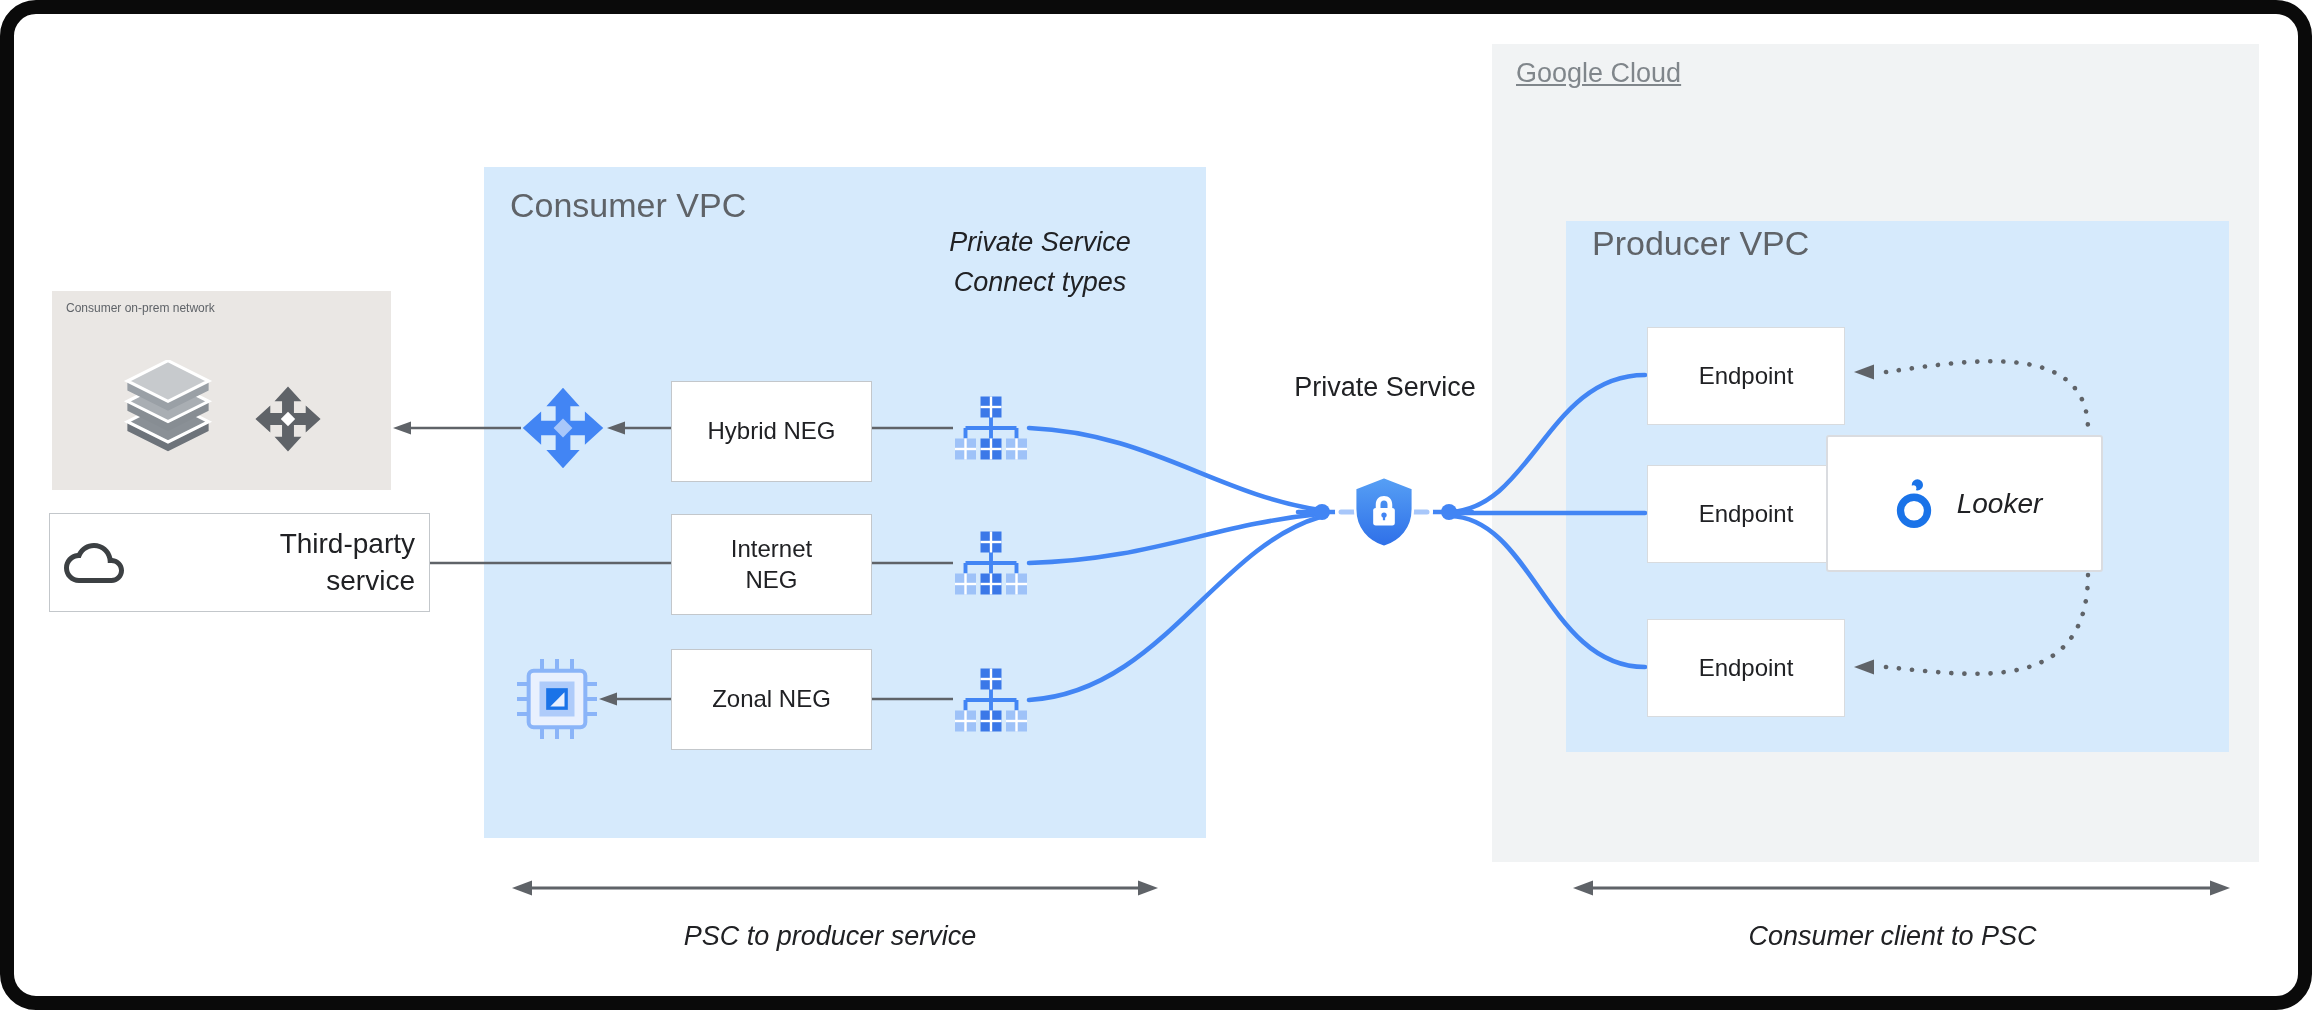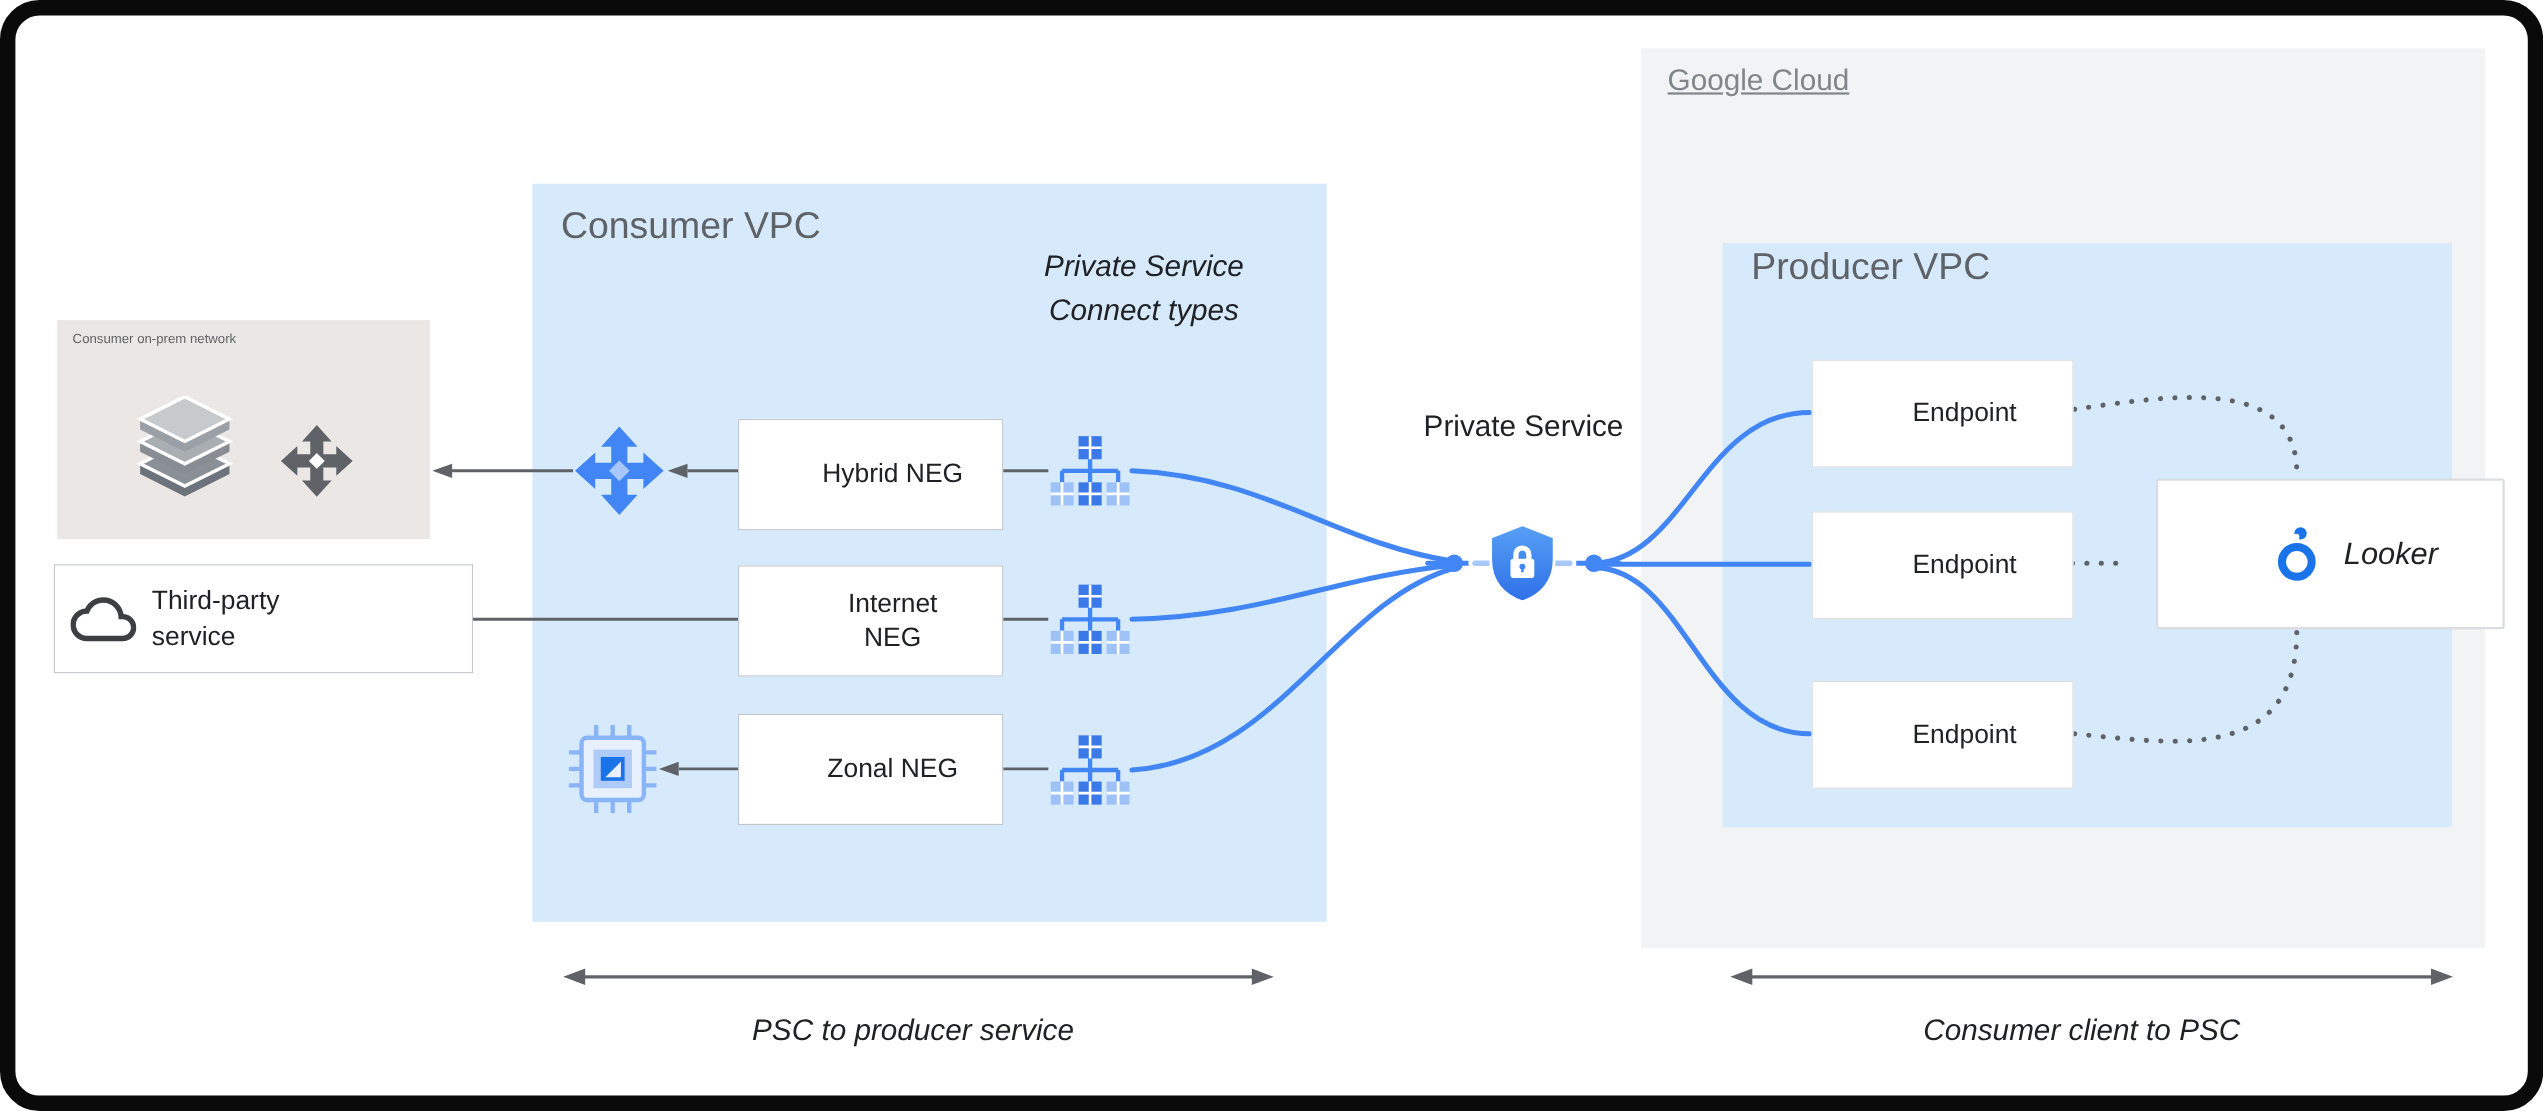--- a/index.html
+++ b/index.html
@@ -13,26 +13,26 @@
   .onprem{background:var(--onprem-fill,#eae7e4);}
   .vpc{background:var(--vpc-fill,#d6eafc);}
   .gcloud{background:var(--cloud-fill,#f1f3f4);}
   .zone-label{position:absolute;z-index:4;color:var(--gray-text,#5f6368);font-size:34px;white-space:nowrap;}
   .zone-label.small{font-size:12px;}
   .zone-label.gc{color:#80868b;font-size:27px;text-decoration:underline;}
   .overlay{position:absolute;left:0;top:0;z-index:2;}
   .node{
     position:absolute;z-index:3;background:#ffffff;border:1.5px solid #c3c7cb;
     display:flex;align-items:center;justify-content:center;text-align:center;
-    font-size:24px;line-height:1.28;color:var(--dark-text,#202124);padding-left:40px;
+    font-size:24px;line-height:1.28;color:var(--dark-text,#202124);
   }
   .node.endpoint{border-color:#d8dbde;}
   .node.looker{border:2px solid #dadce0;border-radius:3px;gap:16px;font-style:italic;font-size:28px;}
   .node.third{gap:14px;padding:0 14px;}
-  .third-text{flex:1;text-align:left;line-height:1.32;font-size:24px;}
+  .third-text{flex:1;text-align:right;line-height:1.32;font-size:28px;}
   .icon{position:absolute;z-index:3;}
   .caption{position:absolute;z-index:4;font-style:italic;font-size:27px;text-align:center;color:var(--dark-text,#202124);line-height:40px;}
   .psc-label{position:absolute;z-index:4;font-size:27px;text-align:center;line-height:38px;color:var(--dark-text,#202124);}
   .two-line span{display:block;}
 </style>
 </head>
 <body>
 
 <div class="canvas">
 
@@ -278,21 +278,21 @@
   <div class="node endpoint" style="left:1647px;top:327px;width:196px;height:96px;">
     <span>Endpoint</span>
   </div>
   <div class="node endpoint" style="left:1647px;top:465px;width:196px;height:96px;">
     <span>Endpoint</span>
   </div>
   <div class="node endpoint" style="left:1647px;top:619px;width:196px;height:96px;">
     <span>Endpoint</span>
   </div>
 
-  <div class="node looker" style="left:1960px;top:435px;width:273px;height:133px;">
+  <div class="node looker" style="left:1826px;top:435px;width:273px;height:133px;">
     <svg width="54" height="54" viewBox="0 0 48 48">
       <circle cx="24" cy="30" r="12" fill="none" stroke="#1a73e8" stroke-width="6.5"></circle>
       <circle cx="27" cy="7" r="5" fill="#1a73e8"></circle>
       <circle cx="23.5" cy="10" r="2.6" fill="#ffffff"></circle>
     </svg>
     <span>Looker</span>
   </div>
 
   <div class="caption" style="left:630px;top:916px;width:400px;">PSC to producer service</div>
   <div class="caption" style="left:1690px;top:916px;width:405px;">Consumer client to PSC</div>

